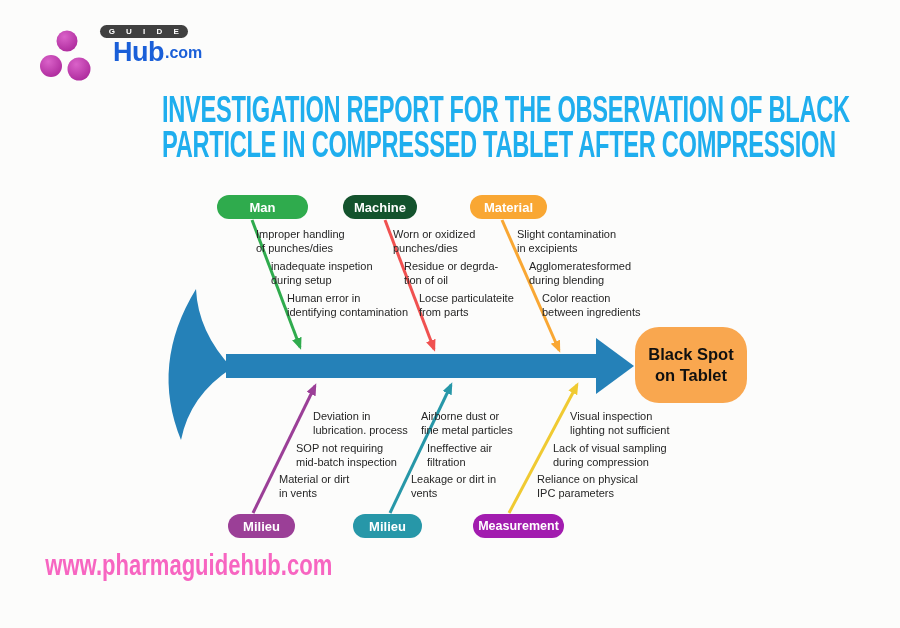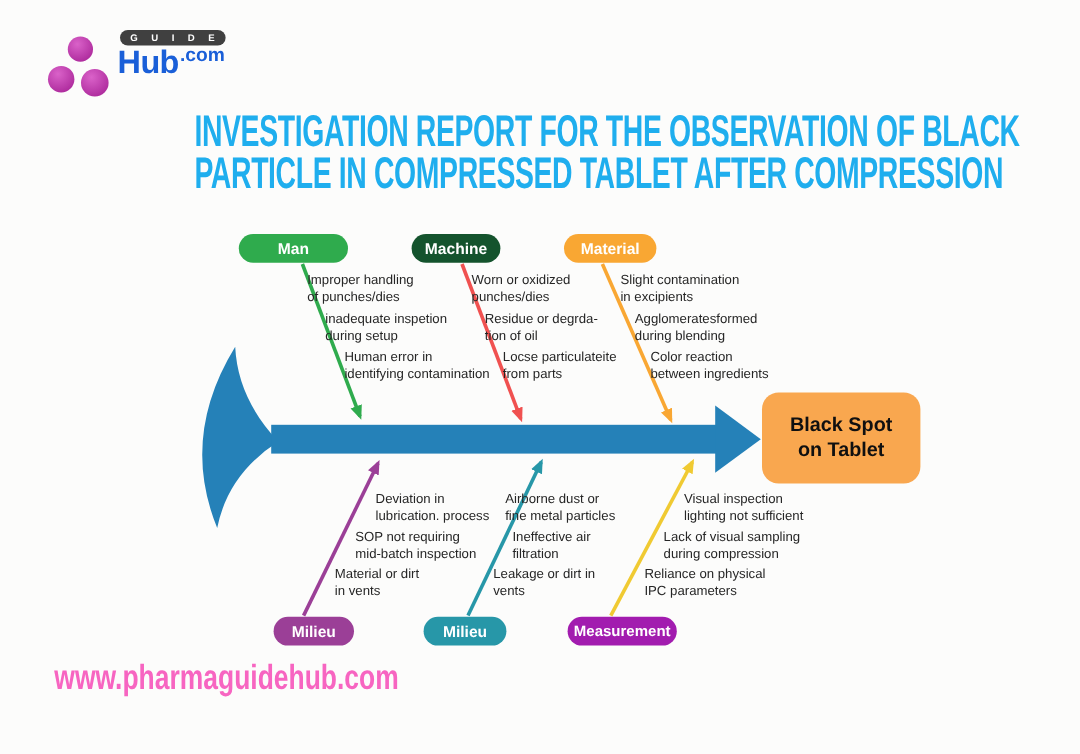--- a/index.html
+++ b/index.html
@@ -9,44 +9,44 @@
   .abs { position:absolute; }
 
   
   #logo { left:38px; top:16px; width:230px; height:80px; }
   #logo-circles { position:absolute; left:0; top:0; }
   #logo-text { position:absolute; left:60px; top:8px; line-height:1; }
   .logo-word { font-weight:bold; font-size:27px; letter-spacing:-0.5px; }
   #logo-badge { width:88px; height:13px; border-radius:7px; margin:1px 0 1px 2px;
     color:#fff; font-size:8px; font-weight:bold; letter-spacing:4.5px;
     display:flex; align-items:center; justify-content:center; padding-left:4px; }
-  #logo-hub-line { display:flex; align-items:flex-start; }
+  #logo-hub-line { display:flex; align-items:center;margin-left:15px; }
   #logo-dotcom { font-size:16px; font-weight:bold; margin-left:1px; }
 
   
   #title { left:0; top:92px; width:900px; text-align:center; font-weight:bold; }
   .title-line { font-size:37px; line-height:35px; letter-spacing:-0.5px;
     transform:scaleX(0.64); transform-origin:50% 50%; white-space:nowrap; }
 
   
   #bones { left:0; top:0; width:900px; height:628px; }
 
   
   .pill { position:absolute; height:24px; border-radius:12px; color:#fff;
     font-size:13px; font-weight:bold; display:flex; align-items:center;
     justify-content:center; }
-  #pill-man         { left:199px; top:195px; width:91px; }
+  #pill-man         { left:217px; top:195px; width:91px; }
   #pill-machine     { left:343px; top:195px; width:74px; }
   #pill-material    { left:470px; top:195px; width:77px; }
   #pill-milieu1     { left:228px; top:514px; width:67px; }
   #pill-milieu2     { left:353px; top:514px; width:69px; }
   #pill-measurement { left:473px; top:514px; width:91px; font-size:12.5px; }
 
   
-  #effect-box { left:635px; top:327px; width:132px; height:76px; border-radius:14px;
+  #effect-box { left:635px; top:327px; width:112px; height:76px; border-radius:24px;
     display:flex; align-items:center; justify-content:center; }
   #effect-label { font-size:16.5px; font-weight:bold; color:#101010;
     text-align:center; line-height:21px; white-space:pre-line; }
 
   
   .cause { position:absolute; font-size:11px; line-height:13.5px; color:#262626;
     white-space:pre-line; }
   #c-man-0 { left:256px; top:228px; }  #c-man-1 { left:271px; top:260px; }  #c-man-2 { left:287px; top:292px; }
   #c-mac-0 { left:393px; top:228px; }  #c-mac-1 { left:404px; top:260px; }  #c-mac-2 { left:419px; top:292px; }
   #c-mat-0 { left:517px; top:228px; }  #c-mat-1 { left:529px; top:260px; }  #c-mat-2 { left:542px; top:292px; }

